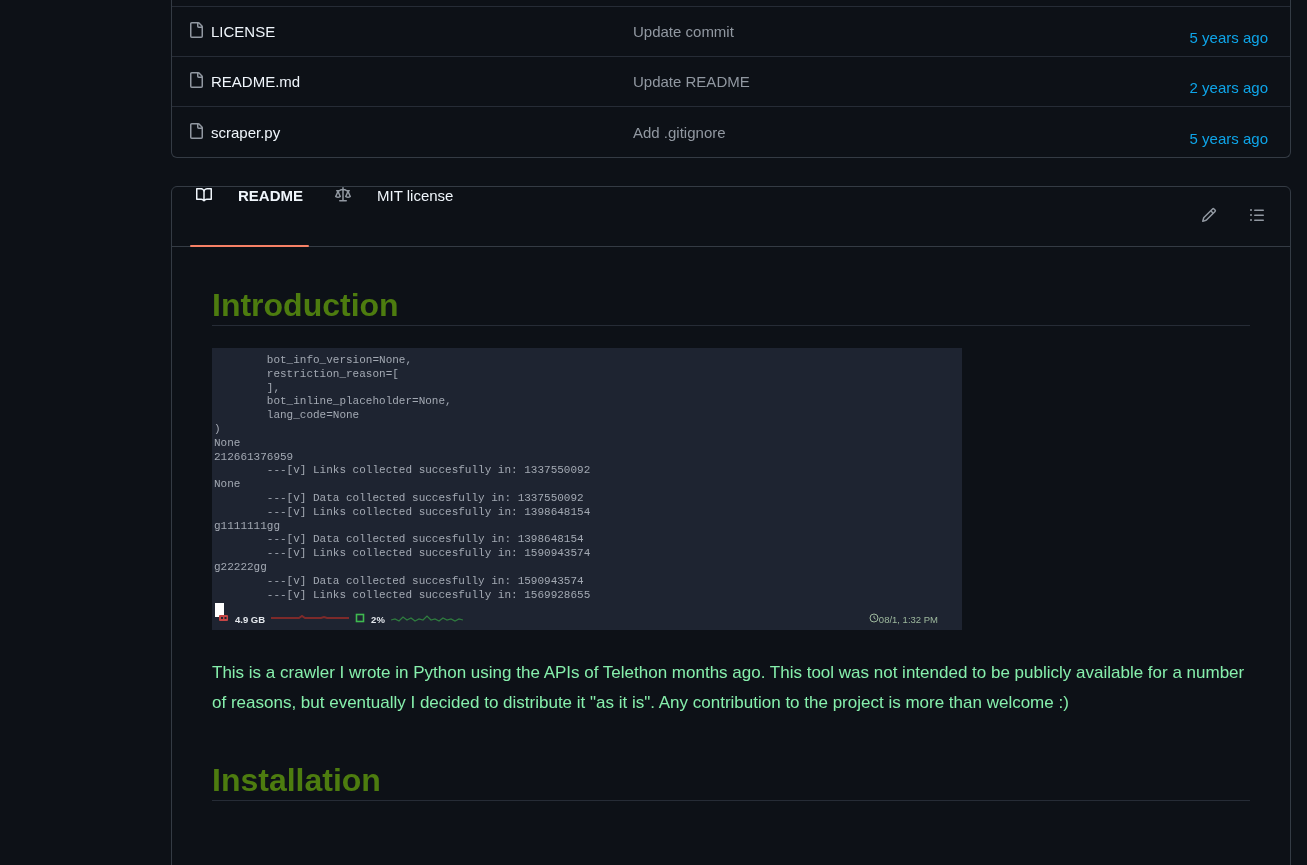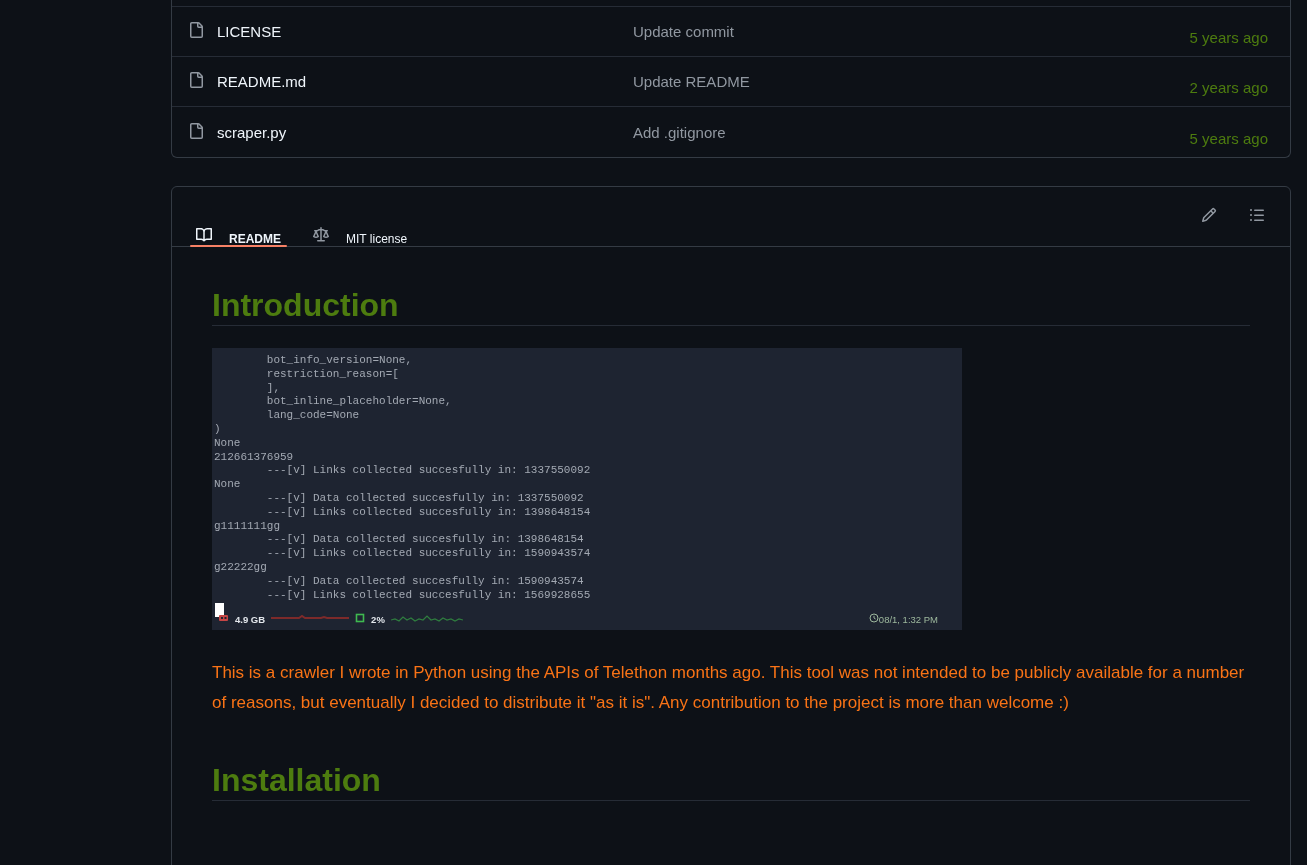--- a/index.html
+++ b/index.html
@@ -27,26 +27,26 @@
   .cut-row { height: 7px; border-bottom: 1px solid #262c36; }
   .file-row {
     display: flex;
     align-items: center;
     height: 50px;
     padding: 0 22px 0 16px;
     border-bottom: 1px solid #262c36;
     font-size: 15px;
   }
   .file-row:last-child { border-bottom: none; }
-  .cell-name { flex: 0 0 445px; display: flex; align-items: center; gap: 13px; }
+  .cell-name { flex: 0 0 445px; display: flex; align-items: center; gap: 7px; }
   .cell-name .octicon { color: #9198a1; flex: none; }
   .file-link { color: #f0f6fc; text-decoration: none; cursor: pointer; }
   .cell-msg { flex: 1; color: #9198a1; }
   .msg-link { color: #9198a1; text-decoration: none; cursor: pointer; }
-  .cell-date { width: 170px; text-align: right; color: #4d7c0f; margin-top: 12px; }
+  .cell-date { width: 170px; text-align: right; color: #0ea5e9; margin-top: 12px; }
 
   
   .readme-box {
     position: absolute;
     left: 171px; top: 186px;
     width: 1120px;
     height: 980px;
     border: 1px solid #343b44;
     border-radius: 6px;
     background: #0d1117;
@@ -54,25 +54,25 @@
   .readme-header {
     display: flex;
     align-items: center;
     height: 60px;
     padding: 0 16px 0 8px;
     border-bottom: 1px solid #343b44;
   }
   .readme-tab {
     position: relative;
     display: flex;
-    align-items: flex-end;
-    gap: 17px;
+    align-items: flex-start;
+    gap: 26px;
     height: 100%;
     padding: 0 16px;
-    font-size: 12px;
+    font-size: 15px;
     cursor: pointer;
     color: #f0f6fc;
   }
   .readme-tab.active { font-weight: 700; }
   .readme-tab.active .tab-underline {
     position: absolute;
     left: 10px; right: 10px; bottom: -1px;
     height: 2px;
     border-radius: 2px;
     background: #f78166;
@@ -138,21 +138,21 @@
     margin-left: auto;
     display: flex; align-items: center; 
     color: #9db89d;
     font-weight: normal;
   }
 
   .md-p {
     margin-top: 28px;
     font-size: 17px;
     line-height: 30px;
-    color: #f97316;
+    color: #86efac;
     max-width: 1040px;
   }
 </style>
 </head>
 <body>
 
 <div class="page">
 
   <div class="file-table">
     <div class="cut-row"></div>

